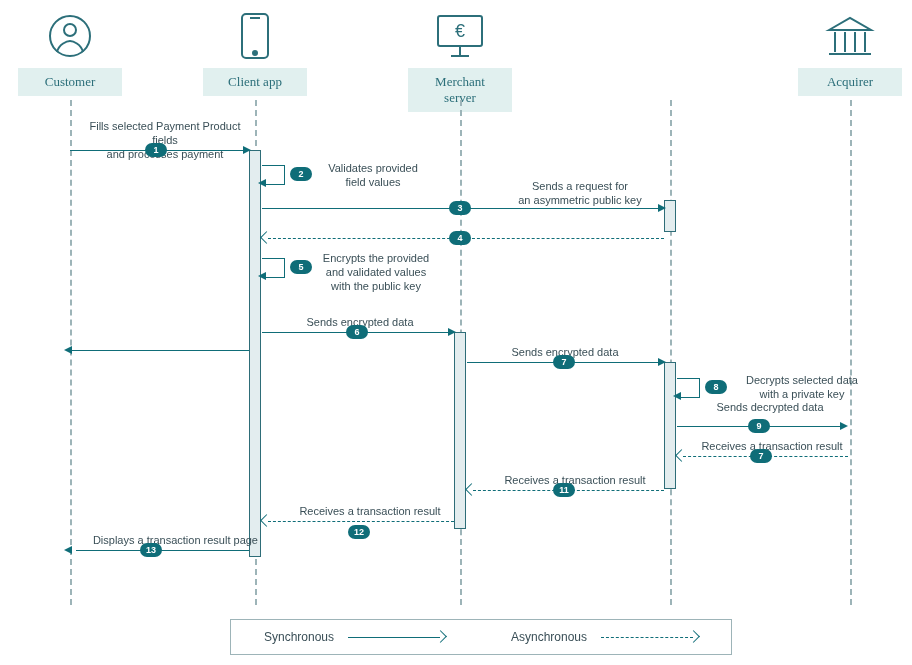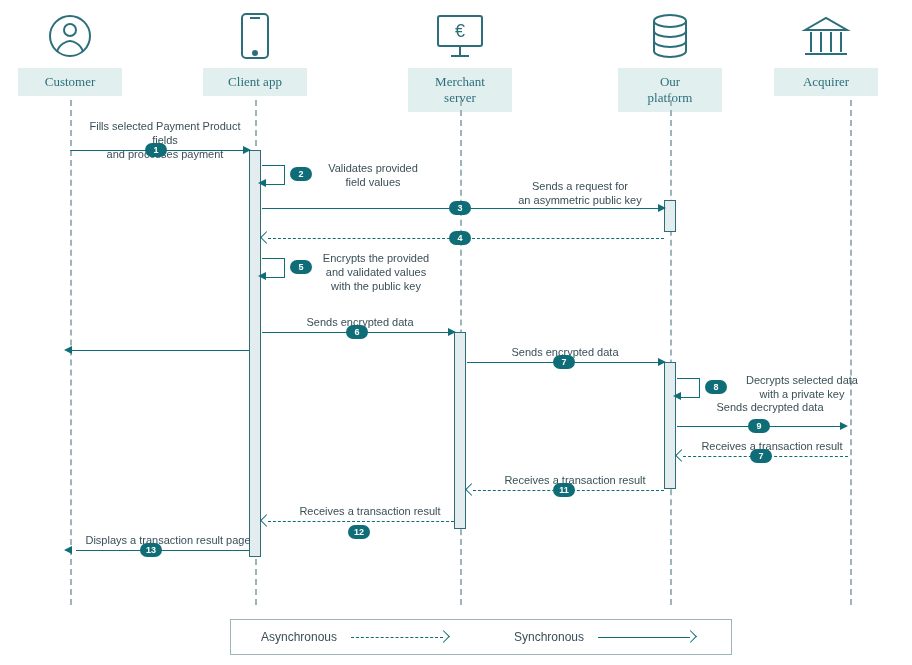--- a/index.html
+++ b/index.html
@@ -153,35 +153,23 @@
           <line x1="16" y1="43" x2="34" y2="43"></line>
         <line x1="25" y1="33" x2="25" y2="43"></line>
         <text x="25" y="24" text-anchor="middle" font-size="18" fill="#2c6f7a" stroke="none">€</text>
       </svg>
     </div>
     <div class="lane-label" style="white-space:pre-line">Merchant
 server</div>
   </div>
   <div class="lifeline" style="left:460px"></div>
 
-  <div class="lane-header" style="left:610px">
-    <div class="lane-icon">
-      <svg width="40" height="46" viewBox="0 0 40 46" fill="none" stroke="#2c6f7a" stroke-width="2">
-        <ellipse cx="20" cy="8" rx="16" ry="6"></ellipse>
-        <path d="M4 8v10c0 3.3 7.2 6 16 6s16-2.7 16-6V8"></path>
-        <path d="M4 18v10c0 3.3 7.2 6 16 6s16-2.7 16-6V18"></path>
-        <path d="M4 28v10c0 3.3 7.2 6 16 6s16-2.7 16-6V28"></path>
-      </svg>
-    </div>
-    <div class="lane-label" style="white-space:pre-line">Our
-platform</div>
-  </div>
   <div class="lifeline" style="left:670px"></div>
 
-  <div class="lane-header" style="left:766px">
+  <div class="lane-header" style="left:790px">
     <div class="lane-icon">
       <svg width="50" height="44" viewBox="0 0 50 44" fill="none" stroke="#2c6f7a" stroke-width="2">
         <path d="M4 16 25 4l21 12H4z"></path>
           <line x1="4" y1="40" x2="46" y2="40"></line>
         <line x1="10" y1="18" x2="10" y2="38"></line>
           <line x1="20" y1="18" x2="20" y2="38"></line>
         <line x1="30" y1="18" x2="30" y2="38"></line>
           <line x1="40" y1="18" x2="40" y2="38"></line>
       </svg>
     </div>
@@ -255,35 +243,35 @@
   <div class="msg-text" style="left:495px; top:474px; width:160px">Receives a transaction result</div>
   <div class="arrow-line arrow-async" style="left:473px; top:490px; width:191px"></div>
   <div class="open-head-l" style="left:467px; top:485px"></div>
   <div class="step-num" style="left:553px; top:483px">11</div>
 
   <div class="msg-text" style="left:290px; top:505px; width:160px">Receives a transaction result</div>
   <div class="arrow-line arrow-async" style="left:268px; top:521px; width:186px"></div>
   <div class="open-head-l" style="left:262px; top:516px"></div>
   <div class="step-num" style="left:348px; top:525px">12</div>
 
-  <div class="msg-text" style="left:78px; top:534px; width:180px;text-align:center">Displays a transaction result page</div>
+  <div class="msg-text" style="left:78px; top:534px; width:180px;text-align:right">Displays a transaction result page</div>
   <div class="arrow-line arrow-sync" style="left:76px; top:550px; width:173px"></div>
   <div class="arrow-head-left" style="left:64px; top:546px"></div>
   <div class="step-num" style="left:140px; top:543px">13</div>
 
   <div class="legend">
+    <div class="legend-cell">
+      <span>Synchronous</span>
+      <span style="position:relative; width:100px; display:inline-block;">
+        <span class="legend-line arrow-line arrow-sync" style="position:absolute;left:0;top:0;width:92px"></span>
+        <span class="open-head-r" style="left:88px; top:-5px"></span>
+      </span>
+    </div>
     <div class="legend-cell">
       <span>Asynchronous</span>
       <span style="position:relative; width:100px; display:inline-block;">
         <span class="legend-line arrow-line arrow-async" style="position:absolute;left:0;top:0;width:92px"></span>
         <span class="open-head-r" style="left:88px; top:-5px"></span>
       </span>
     </div>
-    <div class="legend-cell">
-      <span>Synchronous</span>
-      <span style="position:relative; width:100px; display:inline-block;">
-        <span class="legend-line arrow-line arrow-sync" style="position:absolute;left:0;top:0;width:92px"></span>
-        <span class="open-head-r" style="left:88px; top:-5px"></span>
-      </span>
-    </div>
   </div>
 
 </div>
 
 </body></html>

